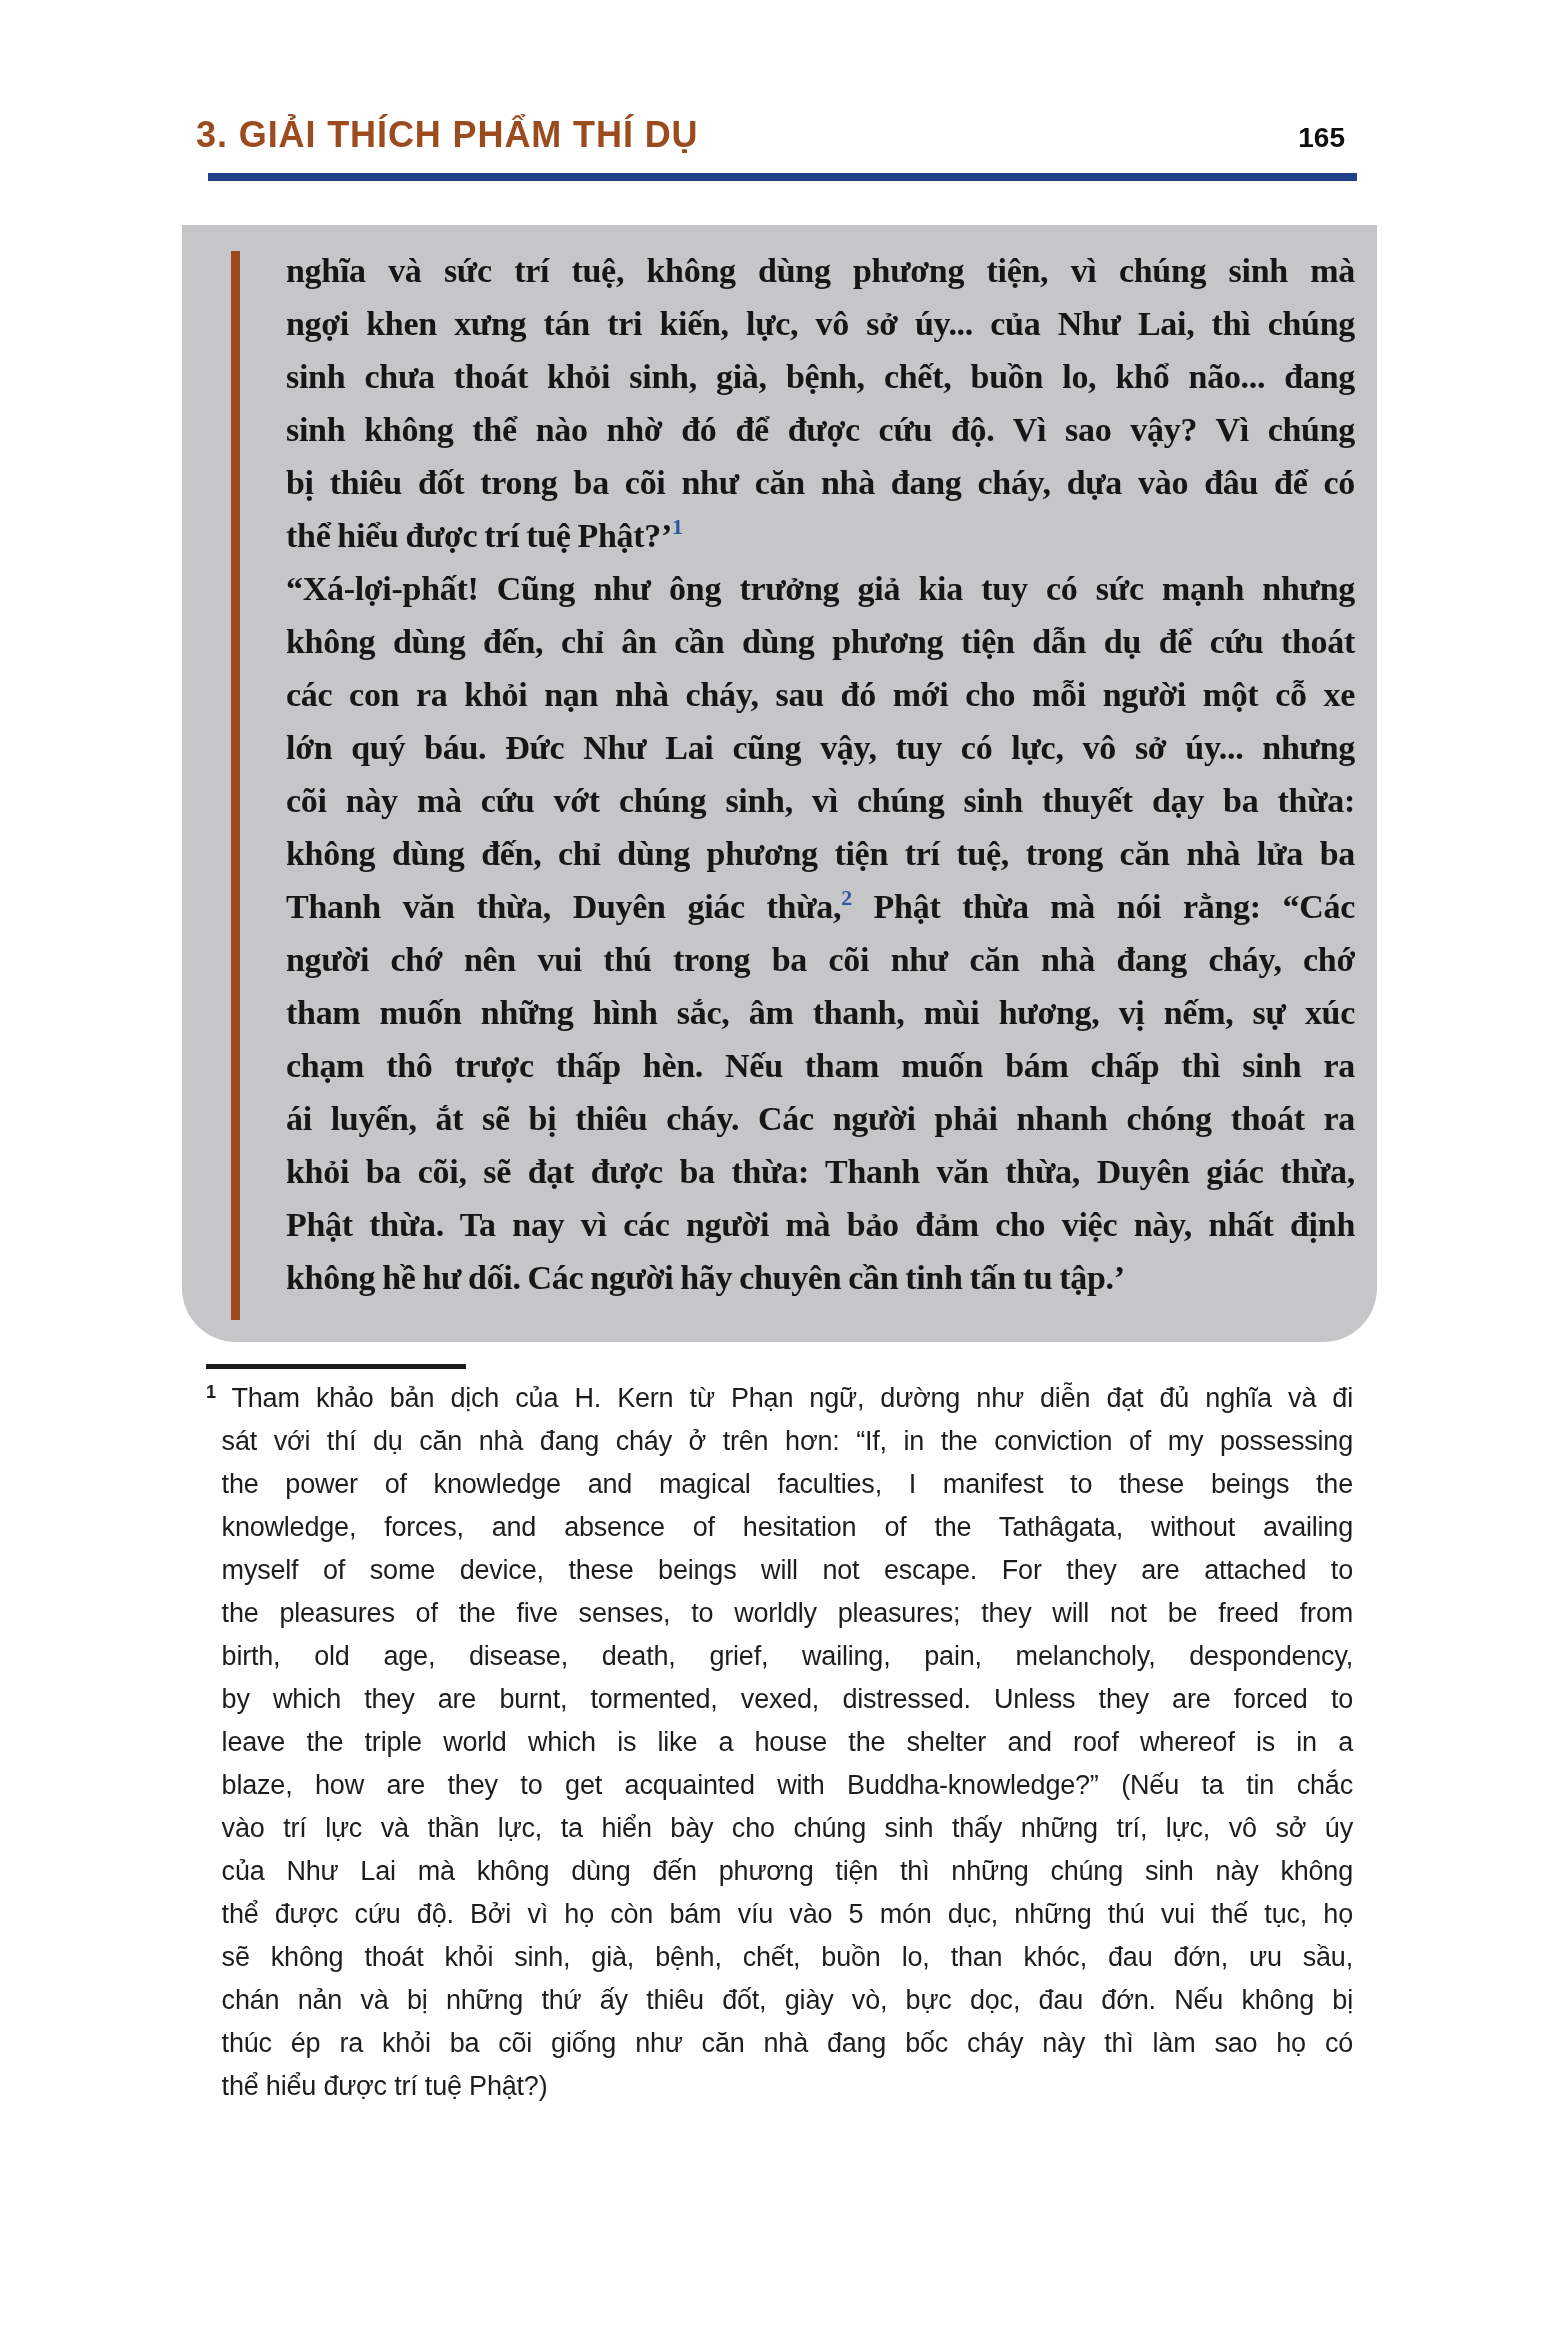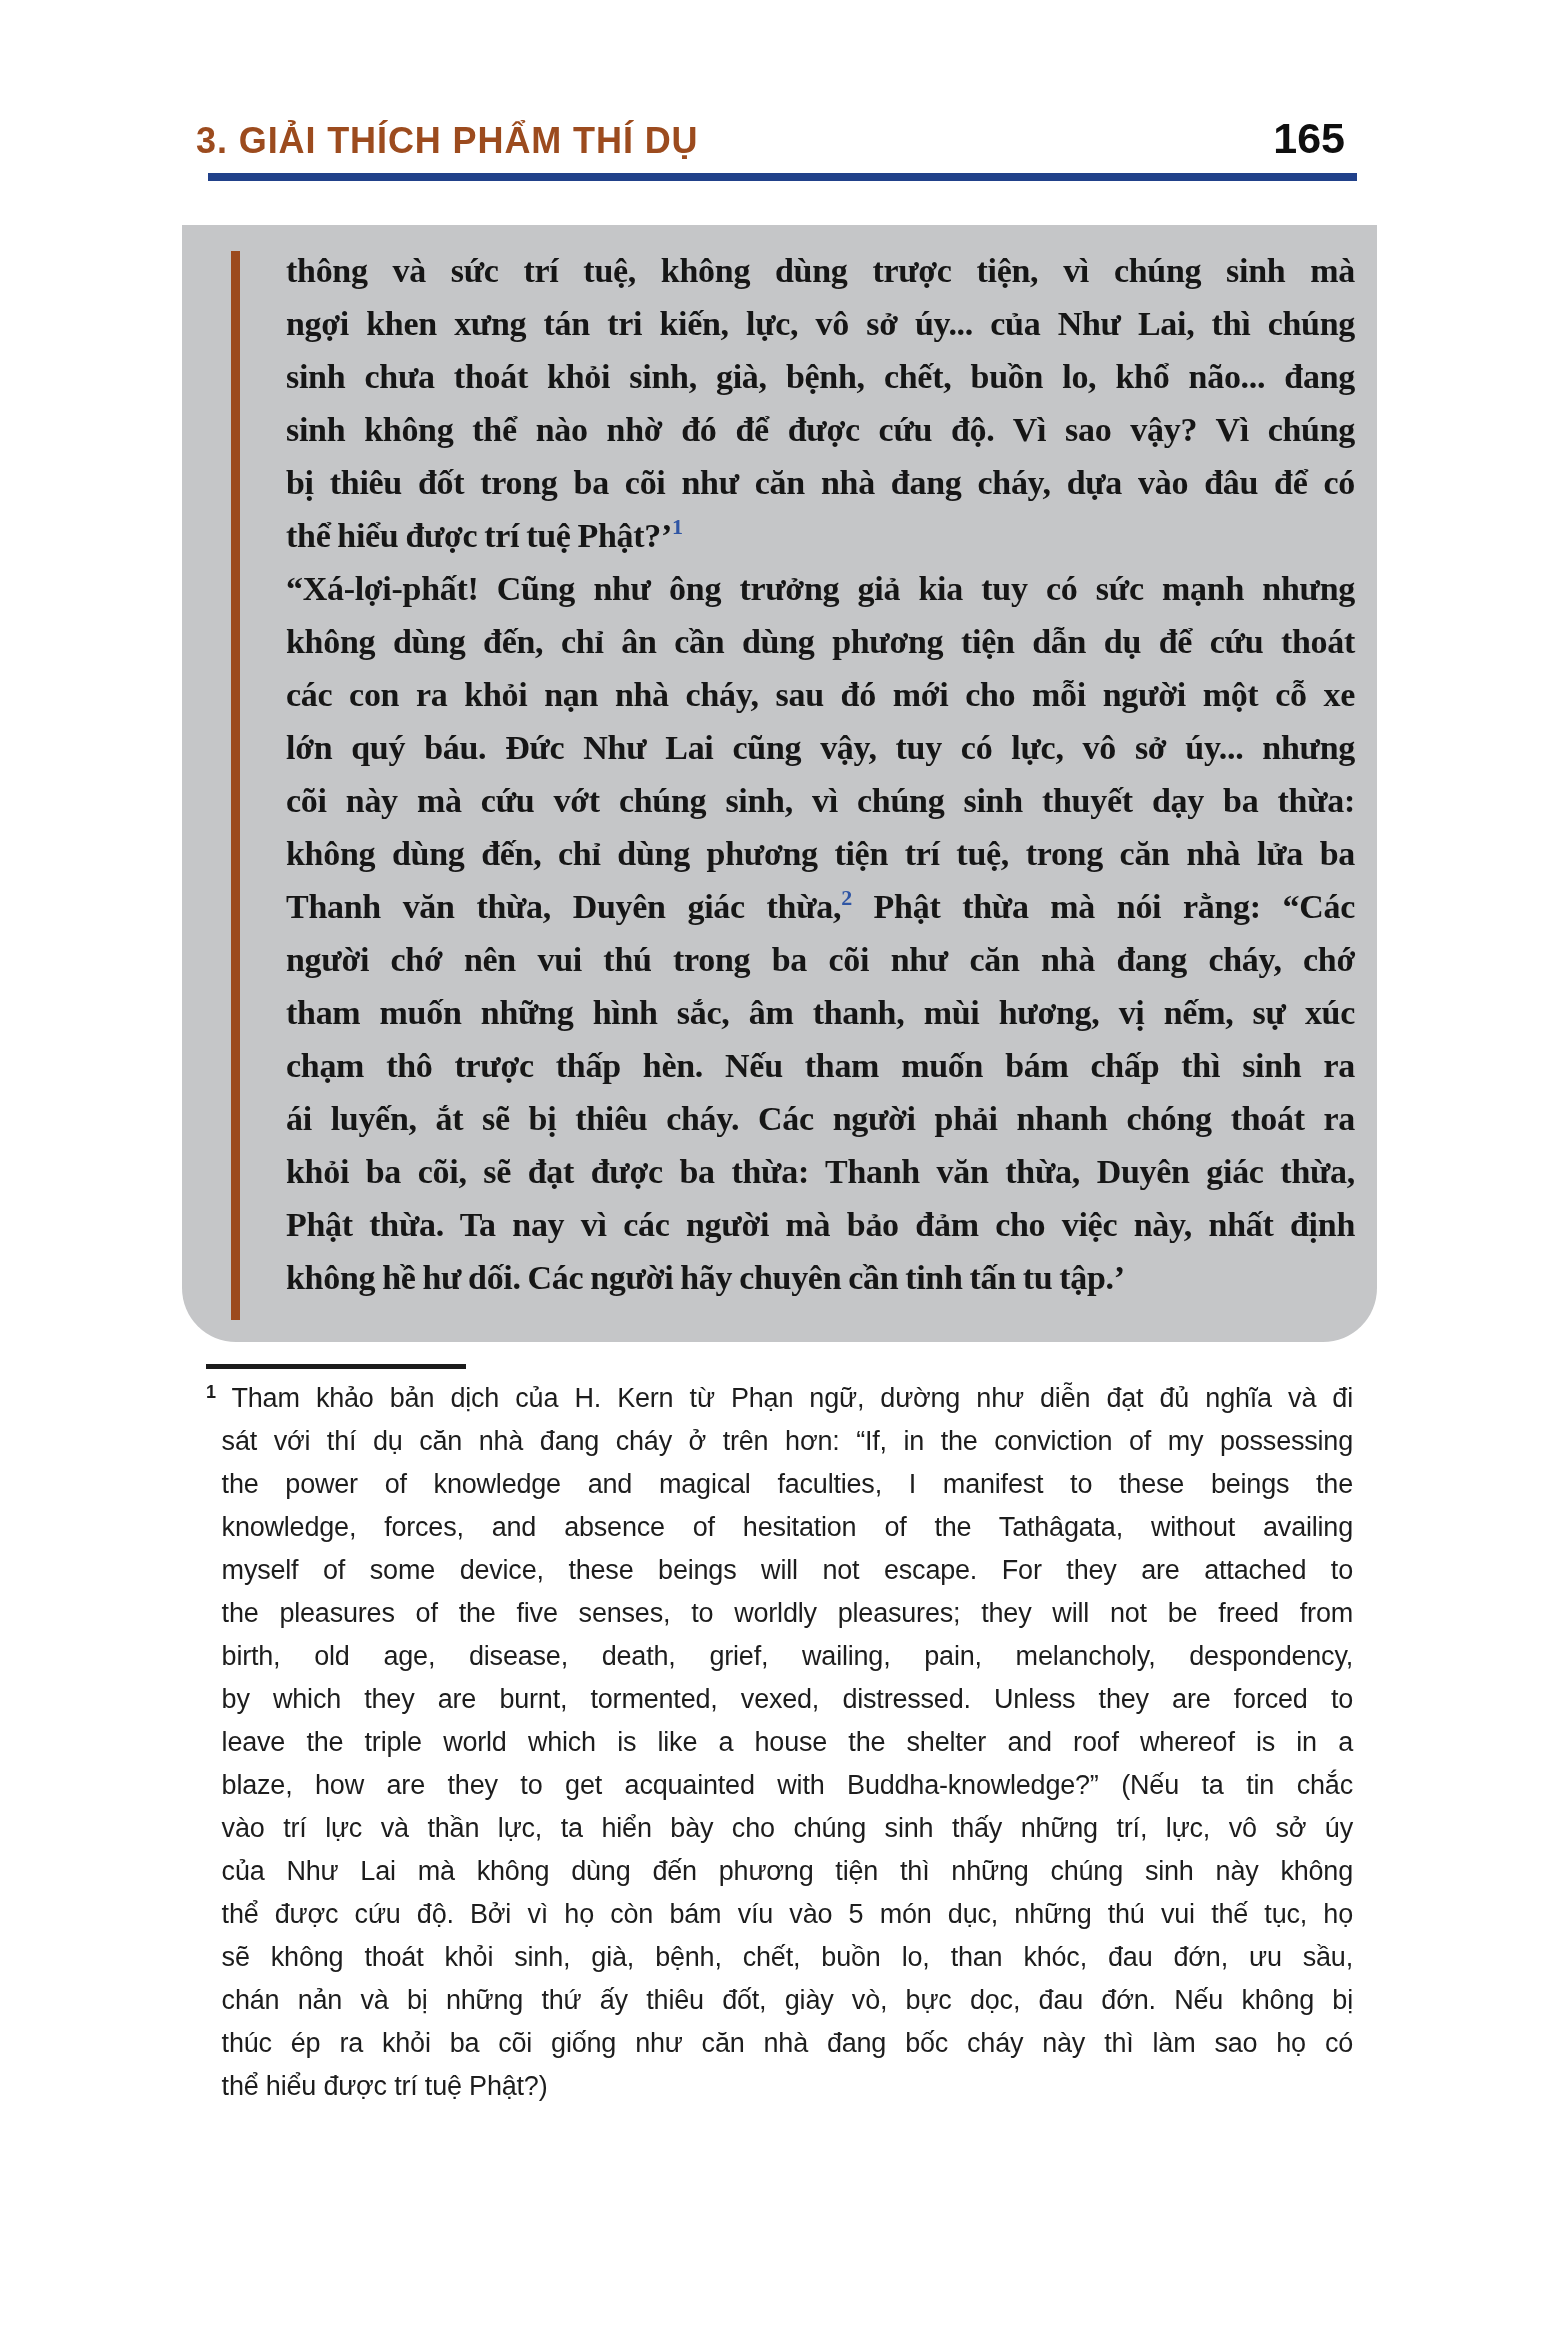--- a/index.html
+++ b/index.html
@@ -26,21 +26,21 @@
     display:flex;justify-content:space-between;align-items:baseline;
   }
   .chapter-title{
     font-family:"Liberation Sans", sans-serif;
     font-weight:bold;font-size:36px;letter-spacing:0.9px;
     color:var(--header-text);
     white-space:nowrap;
   }
   .page-number{
     font-family:"Liberation Sans", sans-serif;
-    font-weight:bold;font-size:43px;color:#0f0f0f;
+    font-weight:bold;font-size:28px;color:#0f0f0f;
   }
   .head-rule{
     position:absolute;left:208px;top:173px;width:1149px;height:7.8px;
     background:var(--header-rule);
   }
   
   .quote-block{
     position:absolute;left:182px;top:225px;width:1195px;height:1117px;
     background:var(--quote-bg);
     border-radius:0 0 54px 54px;
@@ -90,21 +90,21 @@
 
   <div class="running-head">
     <span class="chapter-title">3. GIẢI THÍCH PHẨM THÍ DỤ</span>
     <span class="page-number">165</span>
   </div>
   <div class="head-rule"></div>
 
   <section class="quote-block">
     <div class="quote-bar"></div>
     <div class="quote-text">
-        <div class="qline"><span>thông và sức trí tuệ, không dùng trược tiện, vì chúng sinh mà</span></div>
+        <div class="qline"><span>nghĩa và sức trí tuệ, không dùng phương tiện, vì chúng sinh mà</span></div>
         <div class="qline"><span>ngợi khen xưng tán tri kiến, lực, vô sở úy... của Như Lai, thì chúng</span></div>
         <div class="qline"><span>sinh chưa thoát khỏi sinh, già, bệnh, chết, buồn lo, khổ não... đang</span></div>
         <div class="qline"><span>sinh không thể nào nhờ đó để được cứu độ. Vì sao vậy? Vì chúng</span></div>
         <div class="qline"><span>bị thiêu đốt trong ba cõi như căn nhà đang cháy, dựa vào đâu để có</span></div>
         <div class="qline no-just"><span>thể hiểu được trí tuệ Phật?’</span><span class="sup ref">1</span></div>
         <div class="qline"><span>“Xá-lợi-phất! Cũng như ông trưởng giả kia tuy có sức mạnh nhưng</span></div>
         <div class="qline"><span>không dùng đến, chỉ ân cần dùng phương tiện dẫn dụ để cứu thoát</span></div>
         <div class="qline"><span>các con ra khỏi nạn nhà cháy, sau đó mới cho mỗi người một cỗ xe</span></div>
         <div class="qline"><span>lớn quý báu. Đức Như Lai cũng vậy, tuy có lực, vô sở úy... nhưng</span></div>
         <div class="qline"><span>cõi này mà cứu vớt chúng sinh, vì chúng sinh thuyết dạy ba thừa:</span></div>

